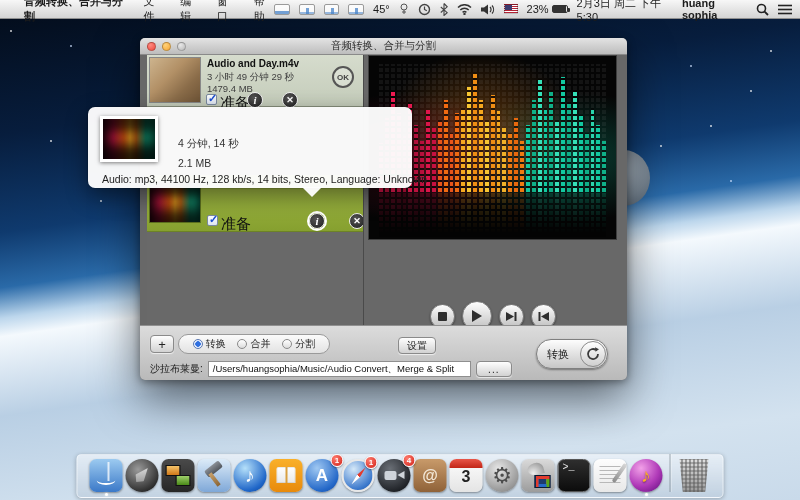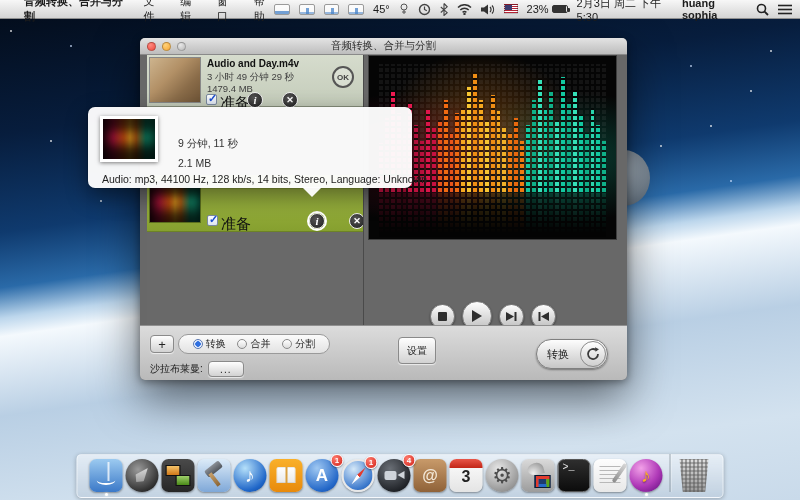--- a/index.html
+++ b/index.html
@@ -99,21 +99,21 @@
   .toolbar { position:absolute; left:0; right:0; bottom:0; height:55px; border-radius:0 0 5px 5px;
     background:linear-gradient(#dcdcdc,#b9b9b9); border-top:1px solid #909090; }
   .btn { background:linear-gradient(#fefefe,#d2d2d2); border:1px solid #8a8a8a; border-radius:4px;
     font-size:10px; color:#222; display:flex; align-items:center; justify-content:center; box-shadow:0 1px 1px rgba(255,255,255,.7); }
   .add-btn { position:absolute; left:10px; top:9px; width:24px; height:18px; font-size:13px; }
   .modes { position:absolute; left:38px; top:8px; width:152px; height:20px; border-radius:11px;
     background:linear-gradient(#fbfbfb,#e2e2e2); border:1px solid #9a9a9a; display:flex; align-items:center; justify-content:space-around; padding:0 8px; }
   .mode { display:flex; align-items:center; gap:3px; font-size:10px; color:#222; }
   .radio { width:10px; height:10px; border-radius:50%; border:1px solid #8a8a8a; background:linear-gradient(#fff,#dcdcdc); position:relative; }
   .radio.sel { background:radial-gradient(circle,#2f6fe0 0 2.5px, #e8f0ff 3px); border-color:#5a78b0; }
-  .settings-btn { position:absolute; left:258px; top:11px; width:38px; height:27px; }
+  .settings-btn { position:absolute; left:258px; top:11px; width:38px; height:17px; }
   .convert-btn { position:absolute; left:396px; top:13px; width:72px; height:30px; border-radius:16px;
     background:linear-gradient(#fdfdfd,#c6c6c6); border:1px solid #7f7f7f; box-shadow:0 1px 2px rgba(0,0,0,.4);
     display:flex; align-items:center; font-size:11px; color:#222; padding-left:10px; gap:4px; }
   .convert-circle { width:26px; height:26px; border-radius:50%; background:linear-gradient(#fff,#cfcfcf);
     border:1px solid #8a8a8a; display:flex; align-items:center; justify-content:center; margin-left:auto; margin-right:1px; }
   .outrow { position:absolute; left:10px; top:35px; right:10px; display:flex; align-items:center; gap:5px; font-size:10px; color:#1d1d1d; }
   .outfield { width:263px; height:16px; background:#fff; border:1px solid #8f8f8f; font-size:9.5px; color:#111;
     display:flex; align-items:center; padding:0 4px; white-space:nowrap; overflow:hidden; }
   .browse-btn { width:36px; height:16px; letter-spacing:1px; }
 
@@ -607,30 +607,31 @@
       <span>转换</span>
       <span class="convert-circle">
         <svg width="16" height="16" viewBox="0 0 16 16">
           <path d="M13 8 a5 5 0 1 1 -2.2-4.1" fill="none" stroke="#3a3a3a" stroke-width="1.8"></path>
           <polygon points="10,1.2 14,3.2 10.5,5.8" fill="#3a3a3a"></polygon>
         </svg>
       </span>
     </div>
     <div class="outrow">
       <span>沙拉布莱曼:</span>
+      <span class="outfield">/Users/huangsophia/Music/Audio Convert、Merge &amp; Split</span>
       <span class="btn browse-btn">...</span>
     </div>
   </div>
 </div>
 
 <div class="popover">
   <div class="pop-thumb">
       <div class="pop-thumb-inner"></div>
     </div>
-  <div class="pop-line2">9 分钟, 11 秒</div>
+  <div class="pop-line2">4 分钟, 14 秒</div>
   <div class="pop-line3">2.1 MB</div>
   <div class="pop-audio">Audio: mp3, 44100 Hz, 128 kb/s, 14 bits, Stereo,  Language: Unknown</div>
 </div>
 
 <div class="dock">
   <div class="di finder">
       <span class="run-dot"></span>
     </div>
   <div class="di launchpad"></div>
   <div class="di photos"></div>

